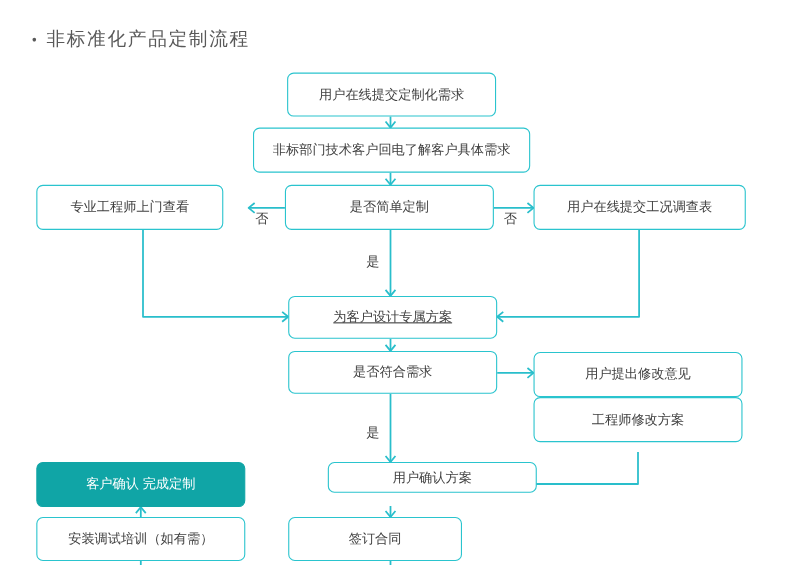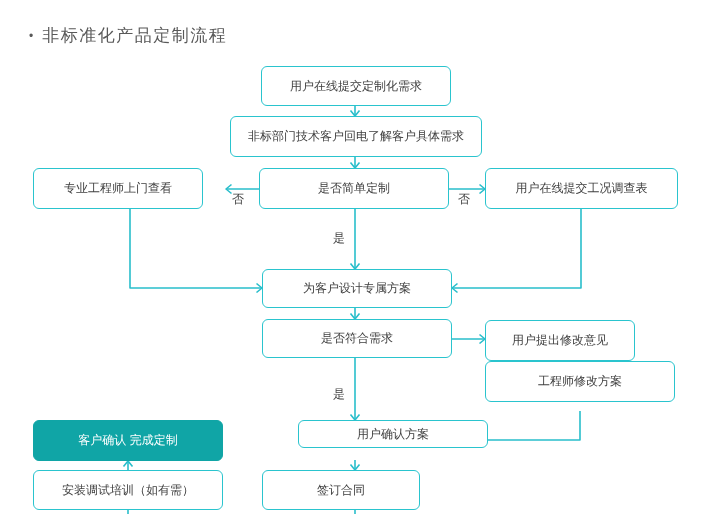--- a/index.html
+++ b/index.html
@@ -74,23 +74,23 @@
         <polyline points="128,470 128,461"></polyline>
         <path d="M 123.5 466.5 L 128 461 L 132.5 466.5"></path>
         <polyline points="355,510 355,514"></polyline>
         <polyline points="128,514 128,510"></polyline>
       </svg>
       <div class="node outline" style="left: 261px; top: 66px; width: 190px; height: 40px;">用户在线提交定制化需求</div>
       <div class="node outline" style="left: 230px; top: 116px; width: 252px; height: 41px;">非标部门技术客户回电了解客户具体需求</div>
       <div class="node outline" style="left: 33px; top: 168px; width: 170px; height: 41px;">专业工程师上门查看</div>
       <div class="node outline" style="left: 259px; top: 168px; width: 190px; height: 41px;">是否简单定制</div>
       <div class="node outline" style="left: 485px; top: 168px; width: 193px; height: 41px;">用户在线提交工况调查表</div>
-      <div class="node outline" style="left: 262px; top: 269px; width: 190px; height: 39px;">为客户设计专属方案</div>
+      <div class="node outline" style="left: 262px; top: 269px; width: 190px; height: 39px; text-decoration: underline;">为客户设计专属方案</div>
       <div class="node outline" style="left: 262px; top: 319px; width: 190px; height: 39px;">是否符合需求</div>
-      <div class="node outline" style="left: 485px; top: 320px; width: 150px; height: 41px;">用户提出修改意见</div>
+      <div class="node outline" style="left: 485px; top: 320px; width: 190px; height: 41px;">用户提出修改意见</div>
       <div class="node outline" style="left: 485px; top: 361px; width: 190px; height: 41px;">工程师修改方案</div>
       <div class="node outline" style="left: 262px; top: 420px; width: 190px; height: 28px; margin-left: 36px;">用户确认方案</div>
       <div class="node outline" style="left: 262px; top: 470px; width: 158px; height: 40px;">签订合同</div>
       <div class="node accent" style="left: 33px; top: 420px; width: 190px; height: 41px;">客户确认 完成定制</div>
       <div class="node outline" style="left: 33px; top: 470px; width: 190px; height: 40px;">安装调试培训（如有需）</div>
       <span class="edge-label" style="left: 238px; top: 199px;">否</span>
       <span class="edge-label" style="left: 464px; top: 199px;">否</span>
       <span class="edge-label" style="left: 339px; top: 238px;">是</span>
       <span class="edge-label" style="left: 339px; top: 394px;">是</span>
     </div>

